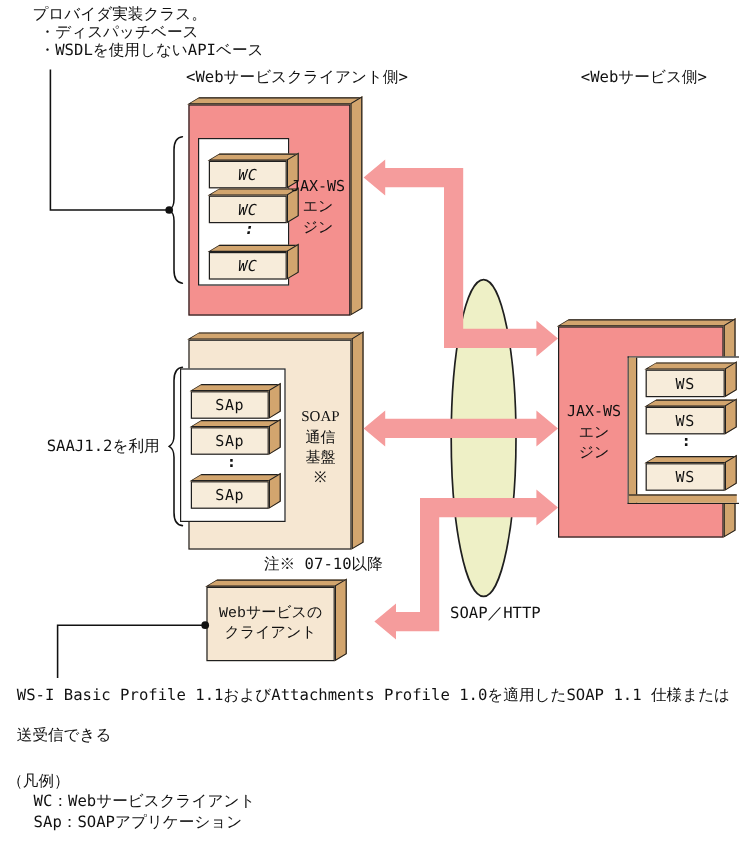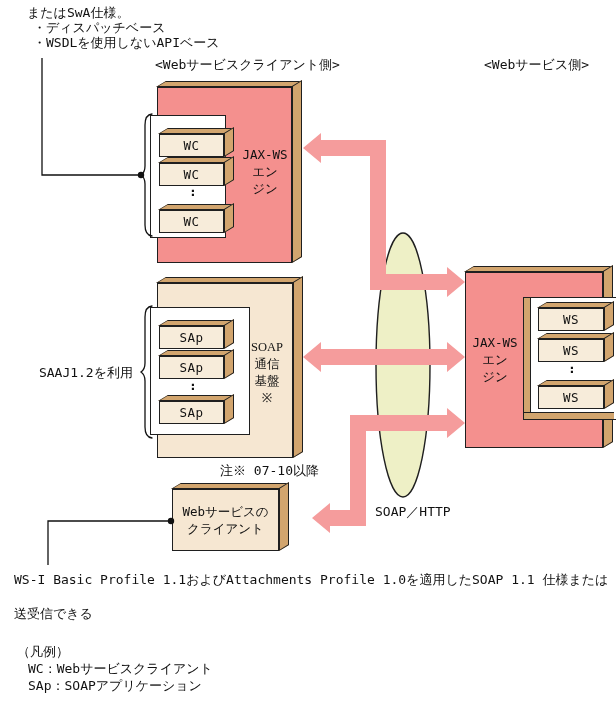--- a/index.html
+++ b/index.html
@@ -60,76 +60,76 @@
   }
   .dots { position:absolute; z-index:5; font-size:13px; font-weight:bold; }
 
   svg.overlay { position:absolute; left:0; top:0; z-index:5; pointer-events:none; }
 </style>
 </head>
 <body>
 
 <div class="canvas">
 
-  <div class="txt" style="left:27px; top:5px;">またはSwA仕様。</div>
+  <div class="txt" style="left:27px; top:5px;">プロバイダ実装クラス。</div>
   <div class="txt" style="left:33px; top:35px;">・WSDLを使用しないAPIベース</div>
   <div class="txt" style="left:33px; top:20px;">・ディスパッチベース</div>
 
   <div class="txt" style="left:155px; top:57px;">&lt;Webサービスクライアント側&gt;</div>
   <div class="txt" style="left:484px; top:57px;">&lt;Webサービス側&gt;</div>
 
   <div class="b3d pink" style="left:157px; top:87px; width:135px; height:176px;"></div>
   <div class="blocklabel" style="left:236px; top:146px; width:58px;">JAX-WS
 エン
 ジン</div>
-  <div class="notch" style="left:150px; top:115px; width:76px; height:123px;">
+  <div class="notch" style="left:165px; top:115px; width:76px; height:123px;font-style:italic;">
     <div class="b3d smallbox" style="left:8px; top:18px; width:65px; height:23px;">WC</div>
     <div class="b3d smallbox" style="left:8px; top:47px; width:65px; height:23px;">WC</div>
     <div class="dots" style="left:38px; top:68px;">:</div>
     <div class="b3d smallbox" style="left:8px; top:94px; width:65px; height:23px;">WC</div>
   </div>
 
   <div class="b3d beige" style="left:157px; top:283px; width:136px; height:175px;"></div>
   <div class="blocklabel" style="left:238px; top:339px; width:58px;font-family:Liberation Serif, serif;">SOAP
 通信
 基盤
 ※</div>
-  <div class="notch" style="left:150px; top:307px; width:100px; height:128px;">
+  <div class="notch" style="left:150px; top:307px; width:88px; height:128px;">
     <div class="b3d smallbox" style="left:8px; top:18px; width:65px; height:23px;">SAp</div>
     <div class="b3d smallbox" style="left:8px; top:48px; width:65px; height:23px;">SAp</div>
     <div class="dots" style="left:38px; top:70px;">:</div>
     <div class="b3d smallbox" style="left:8px; top:93px; width:65px; height:23px;">SAp</div>
   </div>
 
   <div class="txt txt-right" style="left:28px; top:365px; width:105px;">SAAJ1.2を利用</div>
 
   <div class="txt" style="left:220px; top:463px;">注※ 07-10以降</div>
 
-  <div class="b3d beige centerlabel" style="left:172px; top:489px; width:107px; height:62px;">Webサービスの
+  <div class="b3d beige centerlabel" style="left:172px; top:489px; width:107px; height:62px;font-family:Liberation Mono, monospace;">Webサービスの
 クライアント</div>
 
   <div class="b3d pink" style="left:465px; top:272px; width:138px; height:176px;"></div>
   <div class="blocklabel" style="left:465px; top:334px; width:60px;">JAX-WS
 エン
 ジン</div>
   <div class="notch notch-open-right" style="left:523px; top:297px; width:93px; height:123px;text-align:right;">
     <div class="nstrip-left"></div>
     <div class="nstrip-bottom"></div>
     <div class="b3d smallbox" style="left:14px; top:10px; width:66px; height:23px;">WS</div>
     <div class="b3d smallbox" style="left:14px; top:41px; width:66px; height:23px;">WS</div>
     <div class="dots" style="left:44px; top:63px;">:</div>
     <div class="b3d smallbox" style="left:14px; top:88px; width:66px; height:23px;">WS</div>
   </div>
 
   <div class="txt" style="left:375px; top:504px;">SOAP／HTTP</div>
 
   <div class="txt" style="left:14px; top:572px;">WS-I Basic Profile 1.1およびAttachments Profile 1.0を適用したSOAP 1.1 仕様または</div>
   <div class="txt" style="left:14px; top:606px;">送受信できる</div>
 
-  <div class="txt" style="left:6px;  top:644px;margin-left:11px;">（凡例）</div>
+  <div class="txt" style="left:6px;  top:644px;">（凡例）</div>
   <div class="txt" style="left:28px; top:661px;">WC：Webサービスクライアント</div>
   <div class="txt" style="left:28px; top:678px;">SAp：SOAPアプリケーション</div>
 
   <svg class="overlay" width="616" height="712" viewBox="0 0 616 712">
 
     <ellipse cx="403" cy="365" rx="27" ry="132" stroke="#1f1f1f" stroke-width="1.4" fill="#eef0c6"></ellipse>
 
     <path d="M303,148 L321,133 L321,140 L386,140 L386,274 L447,274 L447,267 L465,282 L447,297 L447,290 L370,290 L370,156 L321,156 L321,163 Z" fill="#f59c9c"></path>
 
     <path d="M303,357 L321,342 L321,349 L447,349 L447,342 L465,357 L447,372 L447,365 L321,365 L321,372 Z" fill="#f59c9c"></path>

